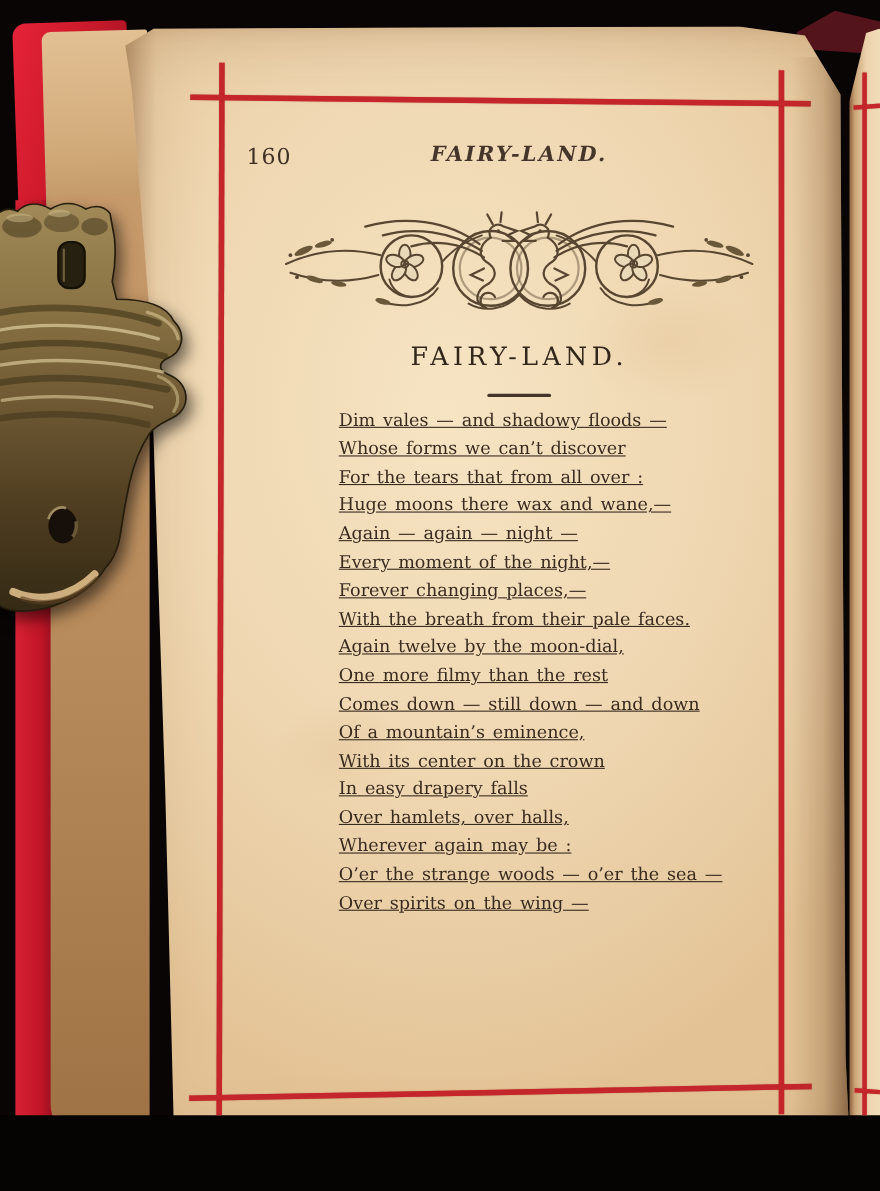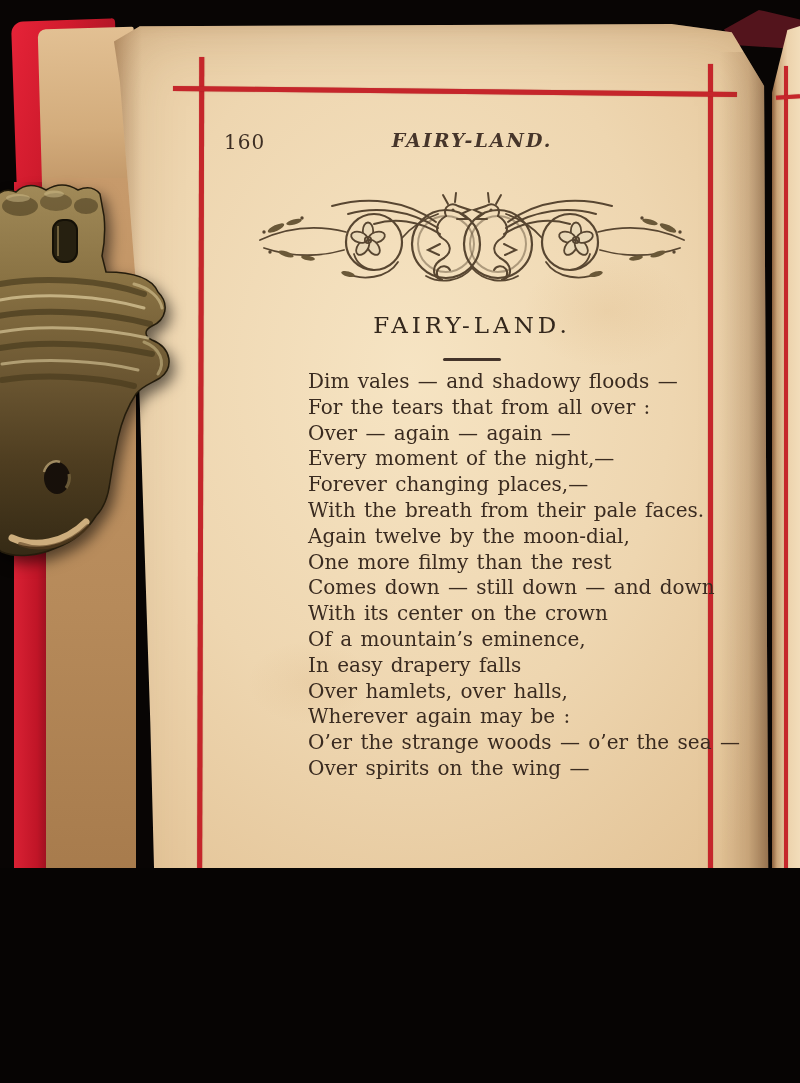--- a/index.html
+++ b/index.html
@@ -1,16 +1,16 @@
 <!DOCTYPE html>
 <html><head>
 <meta charset="utf-8">
 <style>
   html,body{margin:0;padding:0;background:#060403;}
-  #scene{position:relative;width:800px;height:868px;background:#080504;overflow:hidden;
+  #scene{position:relative;width:800px;height:1014px;background:#080504;overflow:hidden;
          font-family:"DejaVu Serif","Liberation Serif",serif;}
   .abs{position:absolute;}
 
   
   #cover-top{left:14px;top:20px;width:104px;height:174px;border-radius:12px 4px 0 0;
     background:linear-gradient(105deg,#e62338 0%,#d01b2d 40%,#96101f 100%);
     transform:rotate(-2deg);}
   #cover-left{left:14px;top:182px;width:42px;height:892px;
     background:linear-gradient(90deg,#d92134 0%,#c01527 55%,#7e0d1b 100%);}
   #fore-edge-top{left:40px;top:28px;width:96px;height:168px;border-radius:8px 2px 0 0;
@@ -49,22 +49,22 @@
   #frame-top{left:61px;top:64px;width:564px;height:5px;transform:rotate(0.6deg);transform-origin:left center;}
   #frame-bottom{left:60px;top:974px;width:566px;height:5px;transform:rotate(-1.1deg);transform-origin:left center;}
 
   #page-number{left:112px;top:108px;width:80px;font-size:20px;color:#3e2f24;letter-spacing:1px;}
   #running-header{left:200px;top:107px;width:320px;text-align:center;font-style:italic;
     font-weight:bold;font-size:19px;letter-spacing:2px;color:#46352a;}
   #ornament{left:144px;top:166px;}
   #poem-title{left:160px;top:290px;width:400px;text-align:center;font-size:23px;
     letter-spacing:4px;color:#33271c;}
   #title-rule{left:331px;top:336px;width:58px;height:3px;background:#44342a;border-radius:2px;}
-  #poem{left:196px;top:347px;width:440px;font-size:20px;line-height:25.8px;color:#3a2b20;
-    word-spacing:2px;}
+  #poem{left:196px;top:347px;width:440px;font-size:16px;line-height:25.8px;color:#3a2b20;
+    word-spacing:2px;text-decoration:underline;}
   .poem-line{white-space:nowrap;}
 
   
   #sliver{left:772px;top:26px;width:28px;height:1022px;
     background:linear-gradient(90deg,#8a5f3c 0%,#caa377 18%,#ecd2ac 55%,#f2ddba 100%);
     clip-path:polygon(0 6.5%,55% 0.4%,100% 0,100% 100%,10% 99.6%,0 98%);}
   #sliver-vline{left:12px;top:40px;width:4px;height:950px;}
   #sliver-top-h{left:4px;top:69px;width:24px;height:4px;transform:rotate(-4deg);}
   #sliver-bot-h{left:5px;top:964px;width:23px;height:4px;transform:rotate(4deg);}
 
@@ -148,30 +148,32 @@
       <use href="#flour"></use>
       <use href="#flour" transform="translate(432,0) scale(-1,1)"></use>
     </svg>
 
     <div class="abs" id="poem-title">FAIRY-LAND.</div>
     <div class="abs" id="title-rule"></div>
 
     <div class="abs" id="poem">
 
     <div class="poem-line">Dim vales — and shadowy floods —</div>
+        <div class="poem-line">Whose forms we can’t discover</div>
         <div class="poem-line">For the tears that from all over :</div>
-        <div class="poem-line">Over — again — again —</div>
+        <div class="poem-line">Huge moons there wax and wane,—</div>
+        <div class="poem-line">Again — again — night —</div>
         <div class="poem-line">Every moment of the night,—</div>
         <div class="poem-line">Forever changing places,—</div>
         <div class="poem-line">With the breath from their pale faces.</div>
         <div class="poem-line">Again twelve by the moon-dial,</div>
         <div class="poem-line">One more filmy than the rest</div>
         <div class="poem-line">Comes down — still down — and down</div>
+        <div class="poem-line">Of a mountain’s eminence,</div>
         <div class="poem-line">With its center on the crown</div>
-        <div class="poem-line">Of a mountain’s eminence,</div>
         <div class="poem-line">In easy drapery falls</div>
         <div class="poem-line">Over hamlets, over halls,</div>
         <div class="poem-line">Wherever again may be :</div>
         <div class="poem-line">O’er the strange woods — o’er the sea —</div>
         <div class="poem-line">Over spirits on the wing —</div>
       </div>
 
     <div class="abs crease"></div>
     <div class="abs left-shade"></div>
     <div class="abs bottom-shade"></div>

